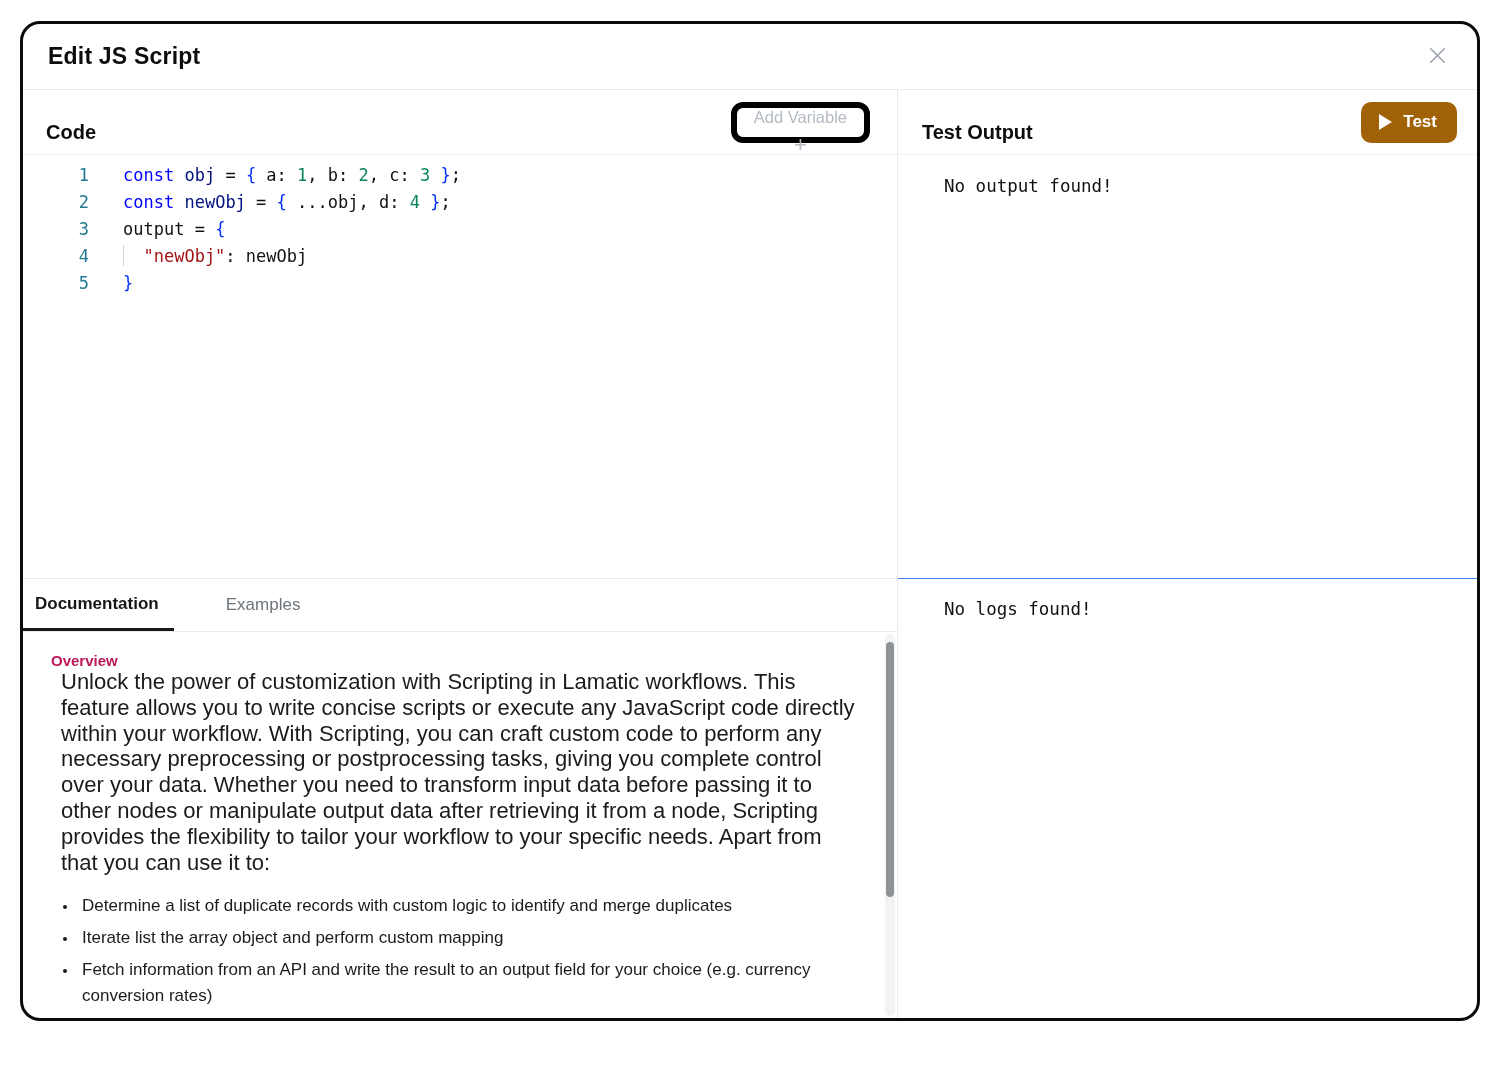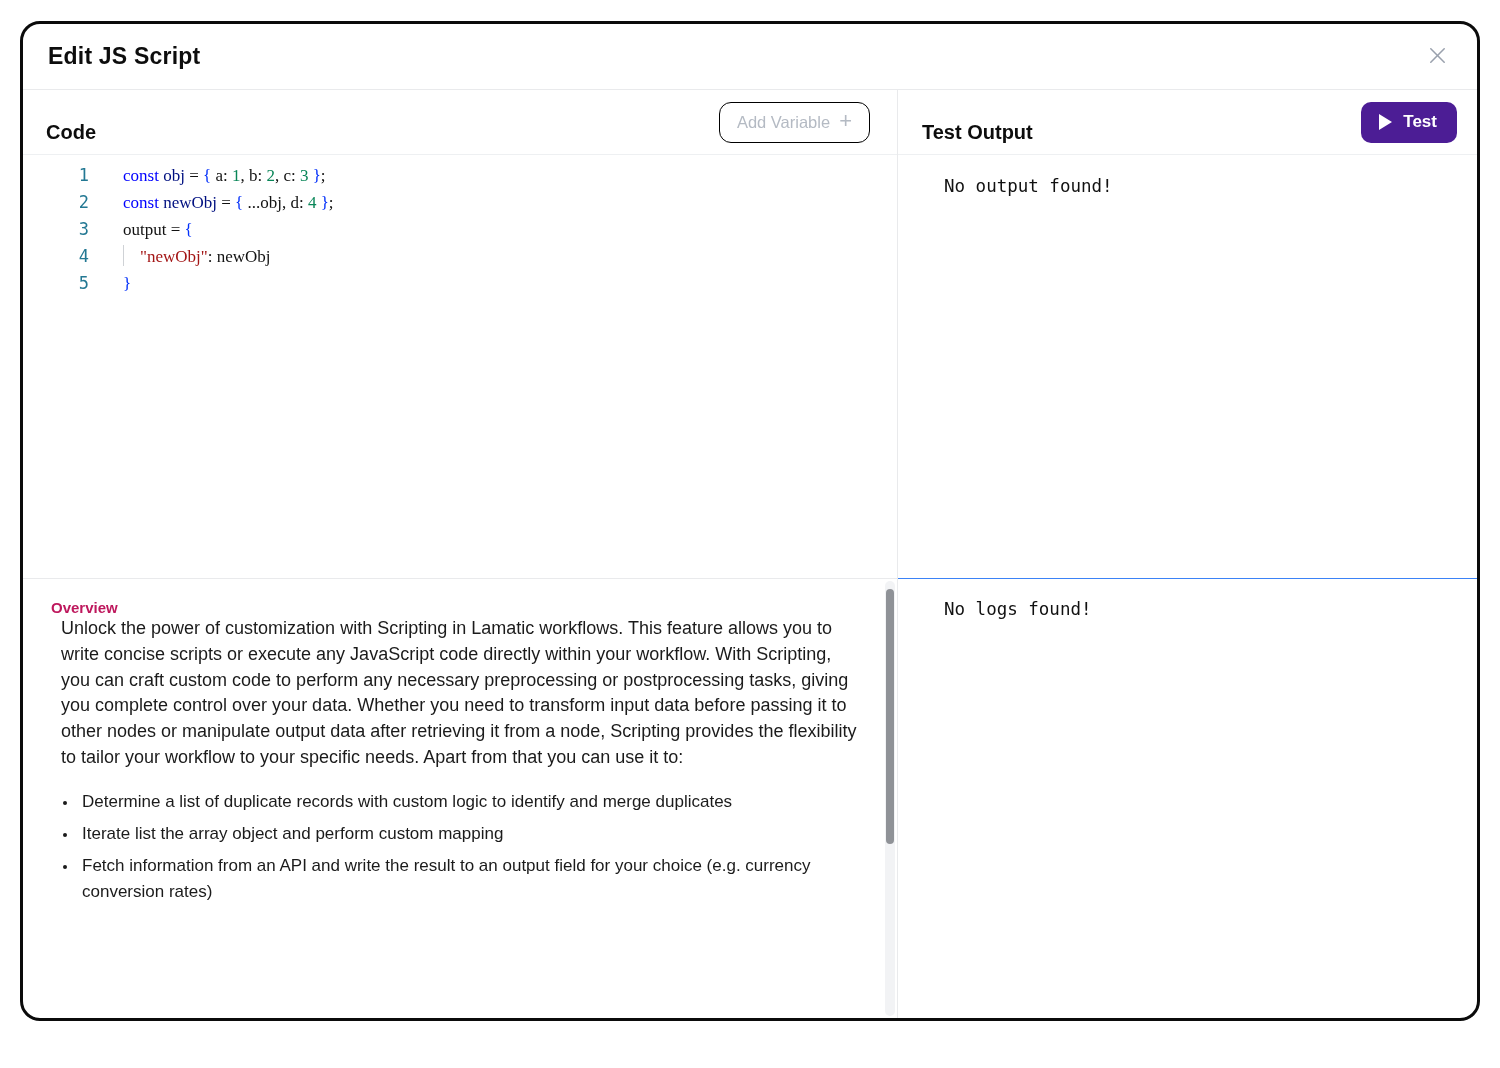--- a/index.html
+++ b/index.html
@@ -29,37 +29,37 @@
   .panel-toolbar {
     height:65px; flex:0 0 65px; display:flex; align-items:center;
     justify-content:space-between; border-bottom:1px solid #eef0f2;
   }
   .col-left .panel-toolbar { padding:0 27px 0 23px; }
   .col-right .panel-toolbar { padding:0 20px 0 24px; }
   .panel-heading { font-size:20px; font-weight:700; color:#0d0d0d;margin-top:20px; }
 
   .add-variable-btn {
     display:flex; align-items:center; gap:9px; height:41px; padding:0 17px;
-    border:1px solid #000000; border-radius:12px; background:#fff;
-    color:#b4bac3; font-size:16.5px; font-family:inherit; cursor:pointer;
+    border:6px solid #000000; border-radius:12px; background:#fff;
+    color:#b4bac3; font-size:16.5px; font-family:inherit; cursor:pointer;flex-direction:column;
   }
   .add-variable-btn .plus { font-size:22px; font-weight:400; line-height:1; margin-top:-2px; }
 
   .test-btn {
     display:flex; align-items:center; gap:11px; height:41px; padding:0 20px 0 18px;
-    background:#4c1d95; color:#fff; border:none; border-radius:10px;
+    background:#a16207; color:#fff; border:none; border-radius:10px;
     font-size:17px; font-weight:700; font-family:inherit; cursor:pointer;
   }
   .play-tri { width:0; height:0; border-left:13px solid #fff; border-top:8px solid transparent; border-bottom:8px solid transparent; }
 
   
   .code-area { flex:0 0 424px; height:424px; padding-top:7px; overflow:hidden; border-bottom:1px solid #e9eaec; }
   .code-line { display:flex; line-height:27px; font-family:"DejaVu Sans Mono", monospace; font-size:17px; }
   .line-num { flex:0 0 66px; text-align:right; color:#237893; user-select:none; }
-  .line-code { margin-left:34px; white-space:pre; color:#121212;font-family:Liberation Serif, serif; }
+  .line-code { margin-left:34px; white-space:pre; color:#121212; }
   .tok-kw { color:#0000ff; }
   .tok-var { color:#001080; }
   .tok-num { color:#098658; }
   .tok-str { color:#a31515; }
   .tok-brace { color:#0431fa; }
   .tok-plain { color:#121212; }
   .tok-guide { display:inline-block; width:2ch; height:1.25em; border-left:1px solid #cfd2d6; vertical-align:text-bottom; }
 
   
   .tabs-row { flex:0 0 53px; height:53px; display:flex; align-items:stretch; border-bottom:1px solid #e9eaec; }
@@ -71,21 +71,21 @@
 
   
   .mono-msg { font-family:"DejaVu Sans Mono", monospace; font-size:17.5px; color:#111; }
   .output-body { flex:0 0 424px; height:424px; padding:21px 0 0 46px; border-bottom:1px solid #3b82f6; }
   .logs-body { flex:1; padding:20px 0 0 46px; }
 
   
   .docs-body { flex:1; position:relative; overflow:hidden; min-height:0; }
   .docs-inner { padding:20px 60px 0 28px; }
   .docs-h2 { font-size:15px; font-weight:700; color:#be185d; }
-  .docs-para { margin-left:10px; width:800px; font-size:18px; line-height:25.8px; color:#1b1b1b; }
+  .docs-para { margin-left:10px; width:800px; font-size:22px; line-height:25.8px; color:#1b1b1b; }
   .docs-bullets { margin:18px 0 0 27px; width:780px; }
   .docs-bullets li { font-size:17px; line-height:26px; color:#1b1b1b; margin-bottom:6px; padding-left:4px; }
   .docs-bullets li::marker { font-size:14px; }
 
   
   .scrollbar-track { position:absolute; top:2px; right:2px; width:10px; bottom:2px; background:#f2f3f5; border-radius:6px; }
   .scrollbar-thumb { position:absolute; top:8px; left:1px; width:8px; height:255px; background:#8f9297; border-radius:5px; }
 </style>
 </head>
 <body>
@@ -134,20 +134,24 @@
               <span class="line-num">4</span>
               <span class="line-code"><span class="tok-guide"></span><span class="tok-str">"newObj"</span><span class="tok-plain">: newObj</span></span>
             </div>
             <div class="code-line">
               <span class="line-num">5</span>
               <span class="line-code"><span class="tok-brace">}</span></span>
             </div>
           </div>
       </div>
 
+      <div class="tabs-row">
+        <div class="tab tab-active">Documentation</div>
+        <div class="tab tab-inactive">Examples</div>
+      </div>
 
       <div class="docs-body">
         <div class="docs-inner">
           <div class="docs-h2">Overview</div>
           <p class="docs-para">Unlock the power of customization with Scripting in Lamatic workflows. This feature allows you to write concise scripts or execute any JavaScript code directly within your workflow. With Scripting, you can craft custom code to perform any necessary preprocessing or postprocessing tasks, giving you complete control over your data. Whether you need to transform input data before passing it to other nodes or manipulate output data after retrieving it from a node, Scripting provides the flexibility to tailor your workflow to your specific needs. Apart from that you can use it to:</p>
           <ul class="docs-bullets">
               <li>Determine a list of duplicate records with custom logic to identify and merge duplicates</li>
               <li>Iterate list the array object and perform custom mapping</li>
               <li>Fetch information from an API and write the result to an output field for your choice (e.g. currency conversion rates)</li>
             </ul>

